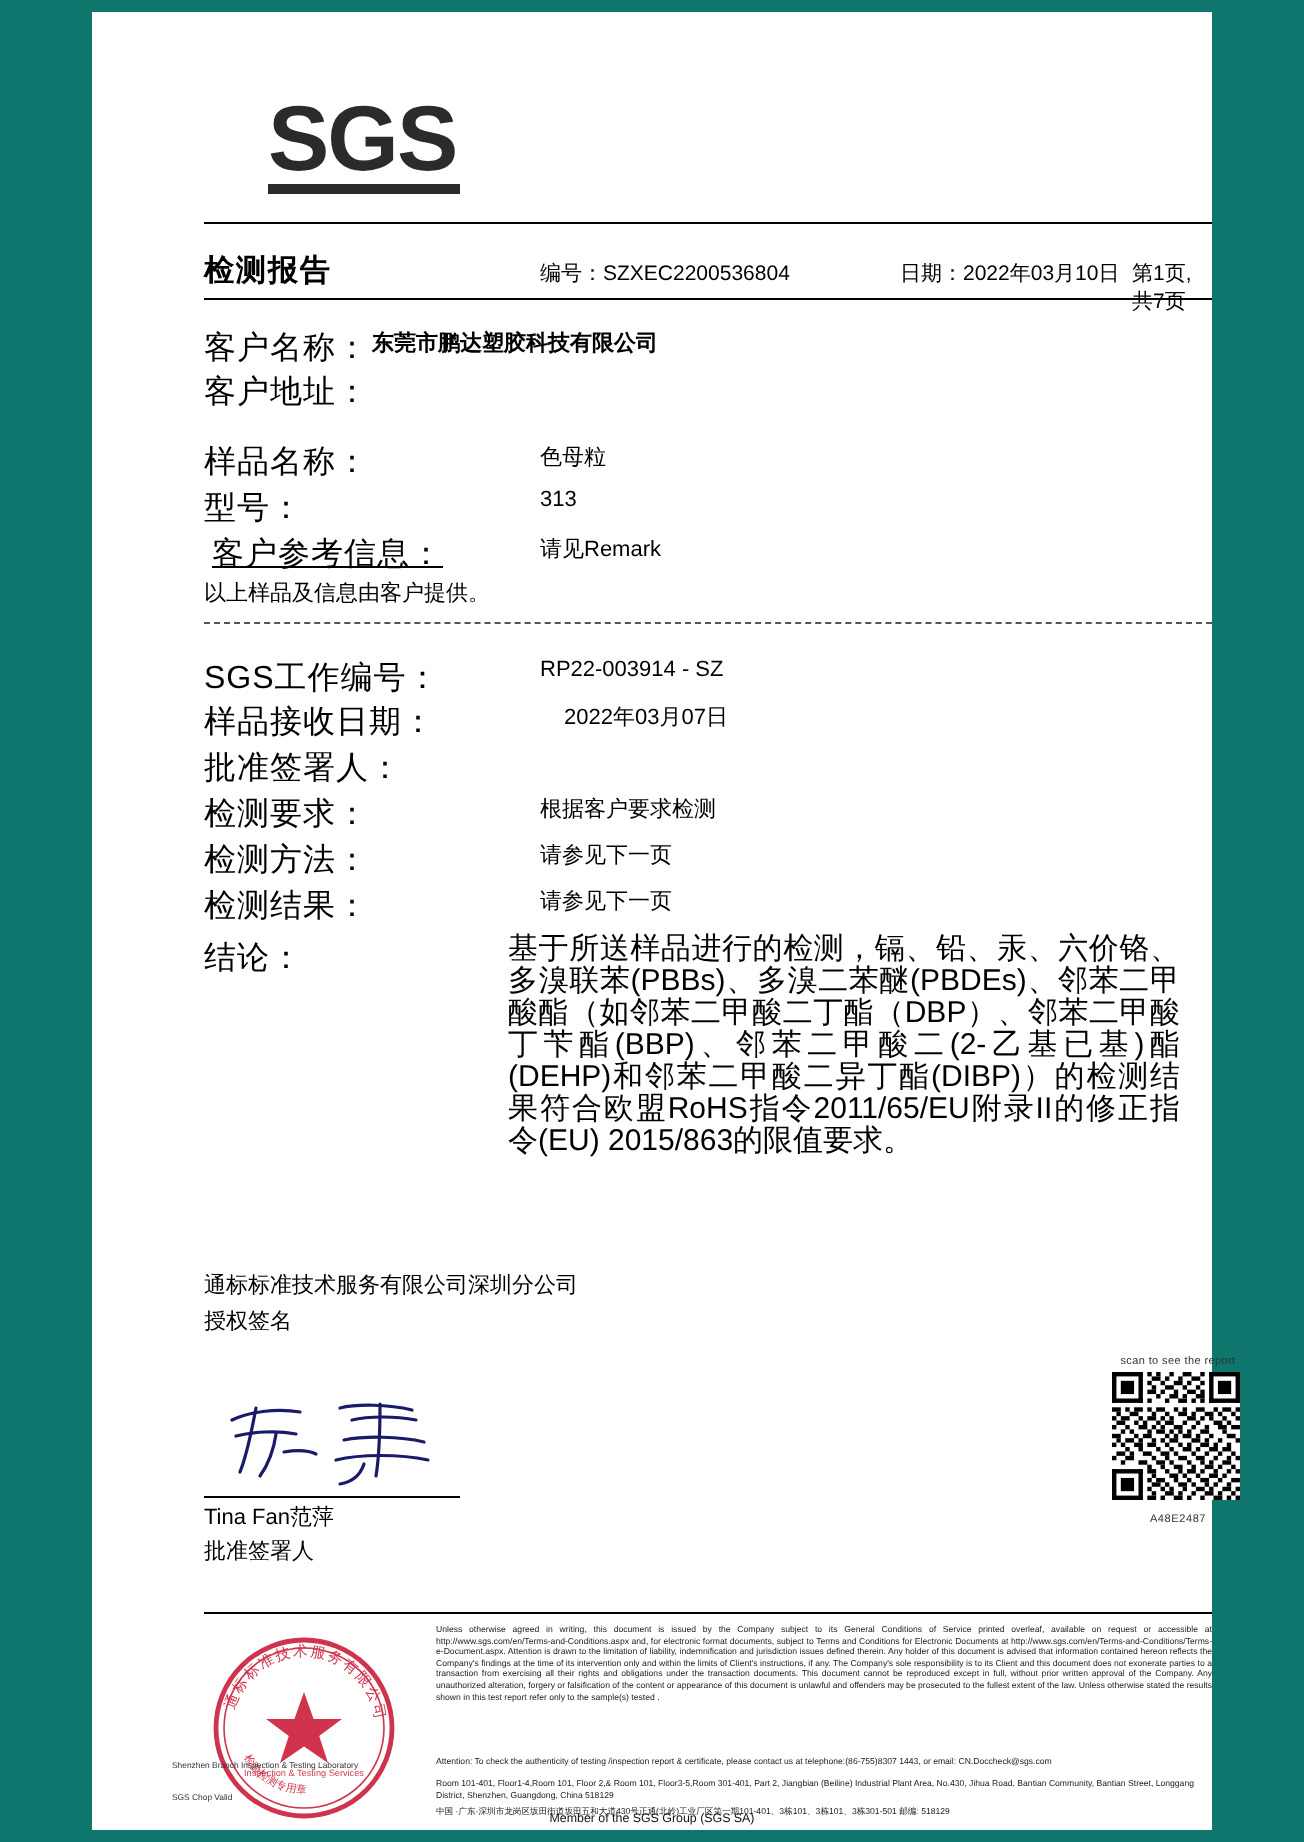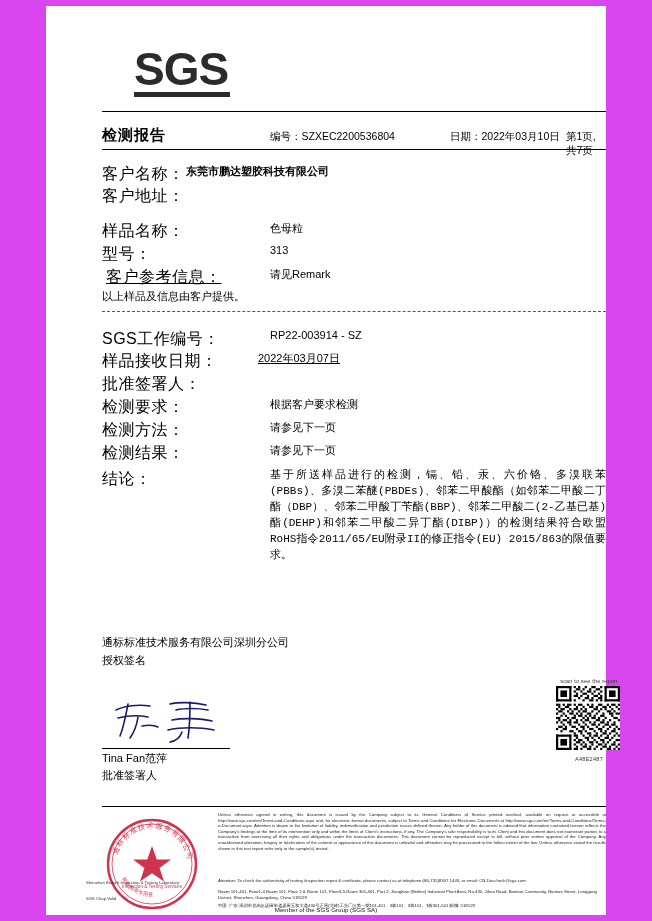--- a/index.html
+++ b/index.html
@@ -1,20 +1,20 @@
 <!DOCTYPE html>
 <html><head>
 <meta charset="utf-8">
 <style>
   html,body{margin:0;padding:0;background:#b9b9b9;}
   body{font-family:"Liberation Sans","DejaVu Sans",sans-serif;}
   .page{
     position:relative;
     width:652px;height:921px;
-    background:#d946ef;
+    background:#0f766e;
     overflow:hidden;
   }
   .sheet{
     position:absolute;
     left:46px;top:6px;width:560px;height:909px;
     background:#fff;
   }
   
   .logo{
     position:absolute;left:88px;top:36px;
@@ -40,22 +40,22 @@
   .row-value{position:absolute;font-size:11px;color:#000;}
   .row-value.bold{font-weight:bold;}
   .note{position:absolute;font-size:11px;color:#000;}
 
   .dashed{
     position:absolute;left:56px;width:504px;height:0;
     border-top:1px dashed #555;
   }
 
   .concl{
-    position:absolute;left:224px;width:336px;
-    font-size:11px;line-height:16px;color:#000;text-align:justify;font-family:Liberation Mono, monospace;
+    position:absolute;left:208px;width:336px;
+    font-size:15px;line-height:16px;color:#000;text-align:justify;
   }
 
   .sign-company{position:absolute;left:56px;top:629px;font-size:11px;color:#000;}
   .sign-auth{position:absolute;left:56px;top:647px;font-size:11px;color:#000;}
   .sign-line{position:absolute;left:56px;top:742px;width:128px;height:1px;background:#000;}
   .sign-name{position:absolute;left:56px;top:745px;font-size:11px;color:#000;}
   .sign-role{position:absolute;left:56px;top:762px;font-size:11px;color:#000;}
 
   .signature{
     position:absolute;left:62px;top:690px;width:120px;height:50px;
@@ -128,21 +128,21 @@
     <div class="row-value" style="left:224px;top:261px;">请见Remark</div>
 
     <div class="note" style="left:56px;top:283px;">以上样品及信息由客户提供。</div>
 
     <div class="dashed" style="top:305px;"></div>
 
     <div class="row-label" style="left:56px;top:323px;">SGS工作编号：</div>
     <div class="row-value" style="left:224px;top:323px;">RP22-003914 - SZ</div>
 
     <div class="row-label" style="left:56px;top:345px;">样品接收日期：</div>
-    <div class="row-value" style="left:212px;top:345px;text-decoration:underline;">2022年03月07日</div>
+    <div class="row-value" style="left:236px;top:345px;">2022年03月07日</div>
 
     <div class="row-label" style="left:56px;top:368px;">批准签署人：</div>
 
     <div class="row-label" style="left:56px;top:391px;">检测要求：</div>
     <div class="row-value" style="left:224px;top:391px;">根据客户要求检测</div>
 
     <div class="row-label" style="left:56px;top:414px;">检测方法：</div>
     <div class="row-value" style="left:224px;top:414px;">请参见下一页</div>
 
     <div class="row-label" style="left:56px;top:437px;">检测结果：</div>

